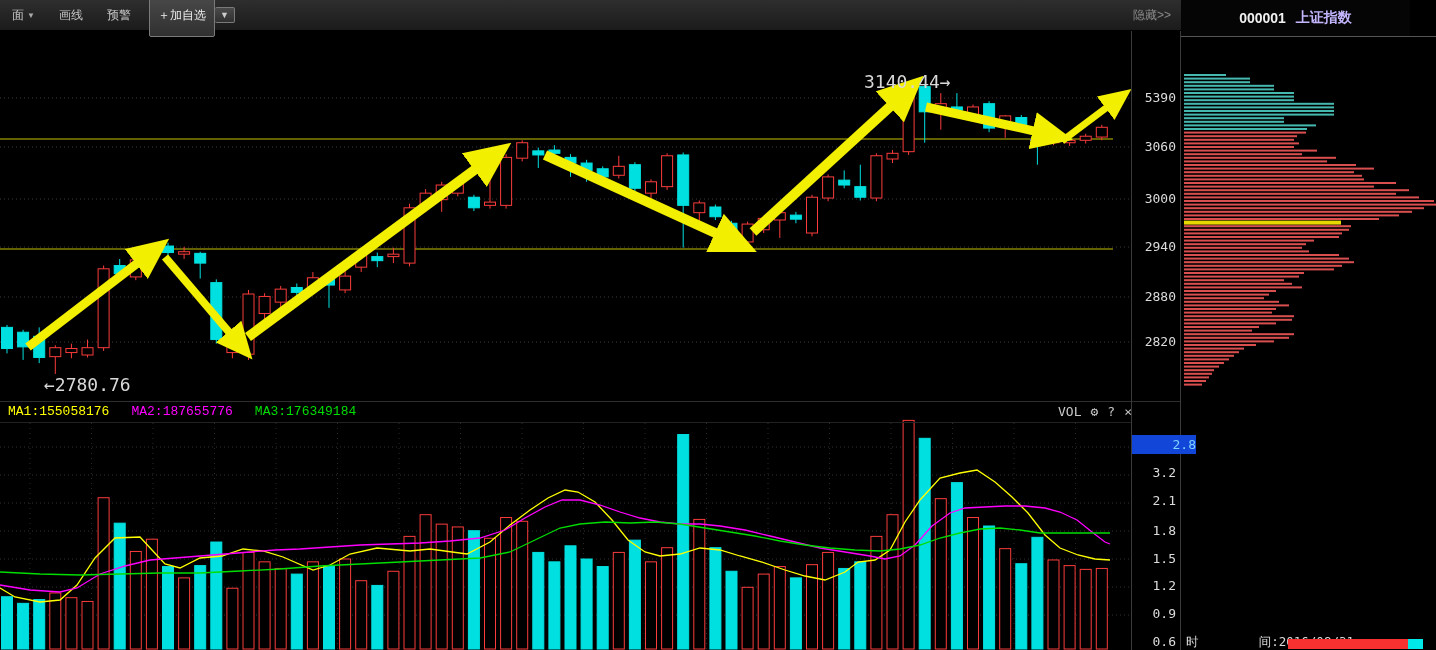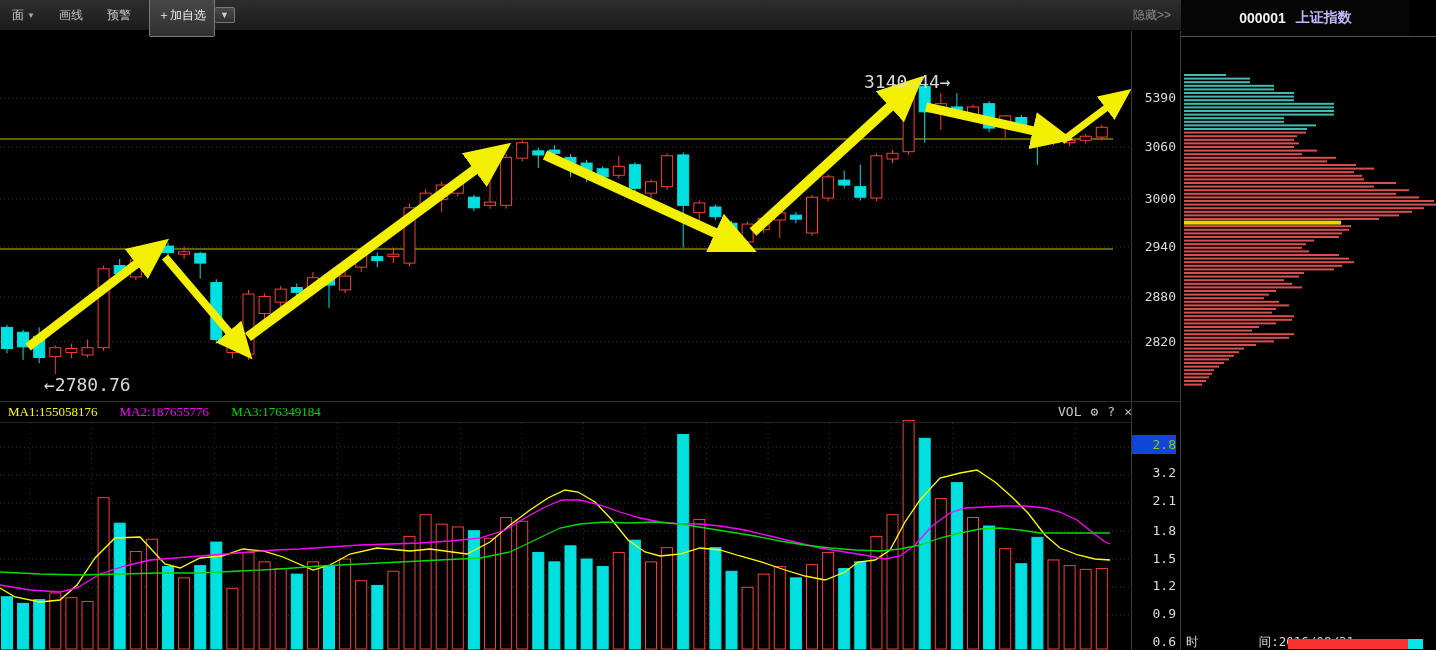--- a/index.html
+++ b/index.html
@@ -18,25 +18,25 @@
     border-left:none;border-radius:2px;color:#ccc;padding:2px 5px;font-size:9px;}
   #hide-link{position:absolute;right:10px;top:7px;color:#8a8a8a;font-size:12px;}
   
   #rp-header{left:1181px;top:0;width:229px;height:36px;background:#050505;
     display:flex;align-items:center;justify-content:center;gap:10px;font-size:14px;}
   #rp-code{color:#f0f0f0;font-weight:bold;}
   #rp-name{color:#c4b5fd;font-weight:bold;}
   
   .axis-label{position:absolute;color:#dcdcdc;font-family:"DejaVu Sans Mono",monospace;
     font-size:13px;text-align:right;width:44px;}
-  .vol-badge{position:absolute;background:#1246d8;color:#84cc16;
+  .vol-badge{position:absolute;background:#1246d8;color:#7dd3fc;
     font-family:"DejaVu Sans Mono",monospace;font-size:13px;text-align:right;
-    width:44px;padding:2px 0;}
+    width:64px;padding:2px 0;}
   .annot{position:absolute;color:#d8d8d8;font-family:"DejaVu Sans Mono",monospace;font-size:18px;}
-  #ma-row{left:8px;top:404px;font-family:Liberation Serif, serif;font-size:13px;display:flex;gap:22px;}
+  #ma-row{left:8px;top:404px;font-family:Liberation Mono, monospace;font-size:13px;display:flex;gap:22px;}
   #vol-ctrls{left:1058px;top:404px;color:#c8c8c8;font-size:13px;display:flex;gap:9px;align-items:center;
     font-family:"DejaVu Sans Mono",monospace;}
   #vol-ctrls span{cursor:default;}
   #rp-info{left:1186px;top:601px;width:246px;color:#dcdcdc;font-size:12.5px;line-height:16.5px;
     font-family:"DejaVu Sans Mono",monospace;white-space:pre;}
   #ratio-bar{position:absolute;left:1288px;top:639px;height:10px;display:flex;}
   #ratio-red{background:#f73030;height:10px;}
   #ratio-cyan{background:#00e8e8;height:10px;}
   svg{position:absolute;left:0;top:0;}
 </style>

